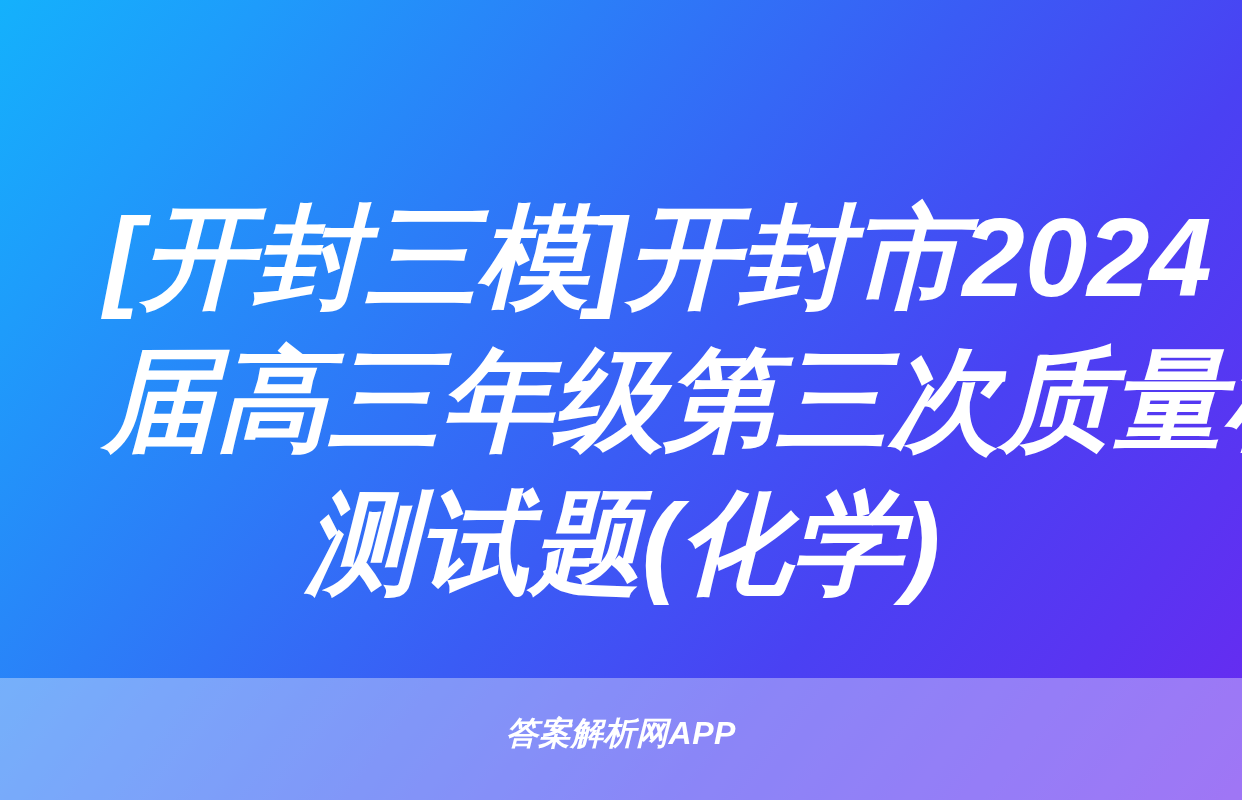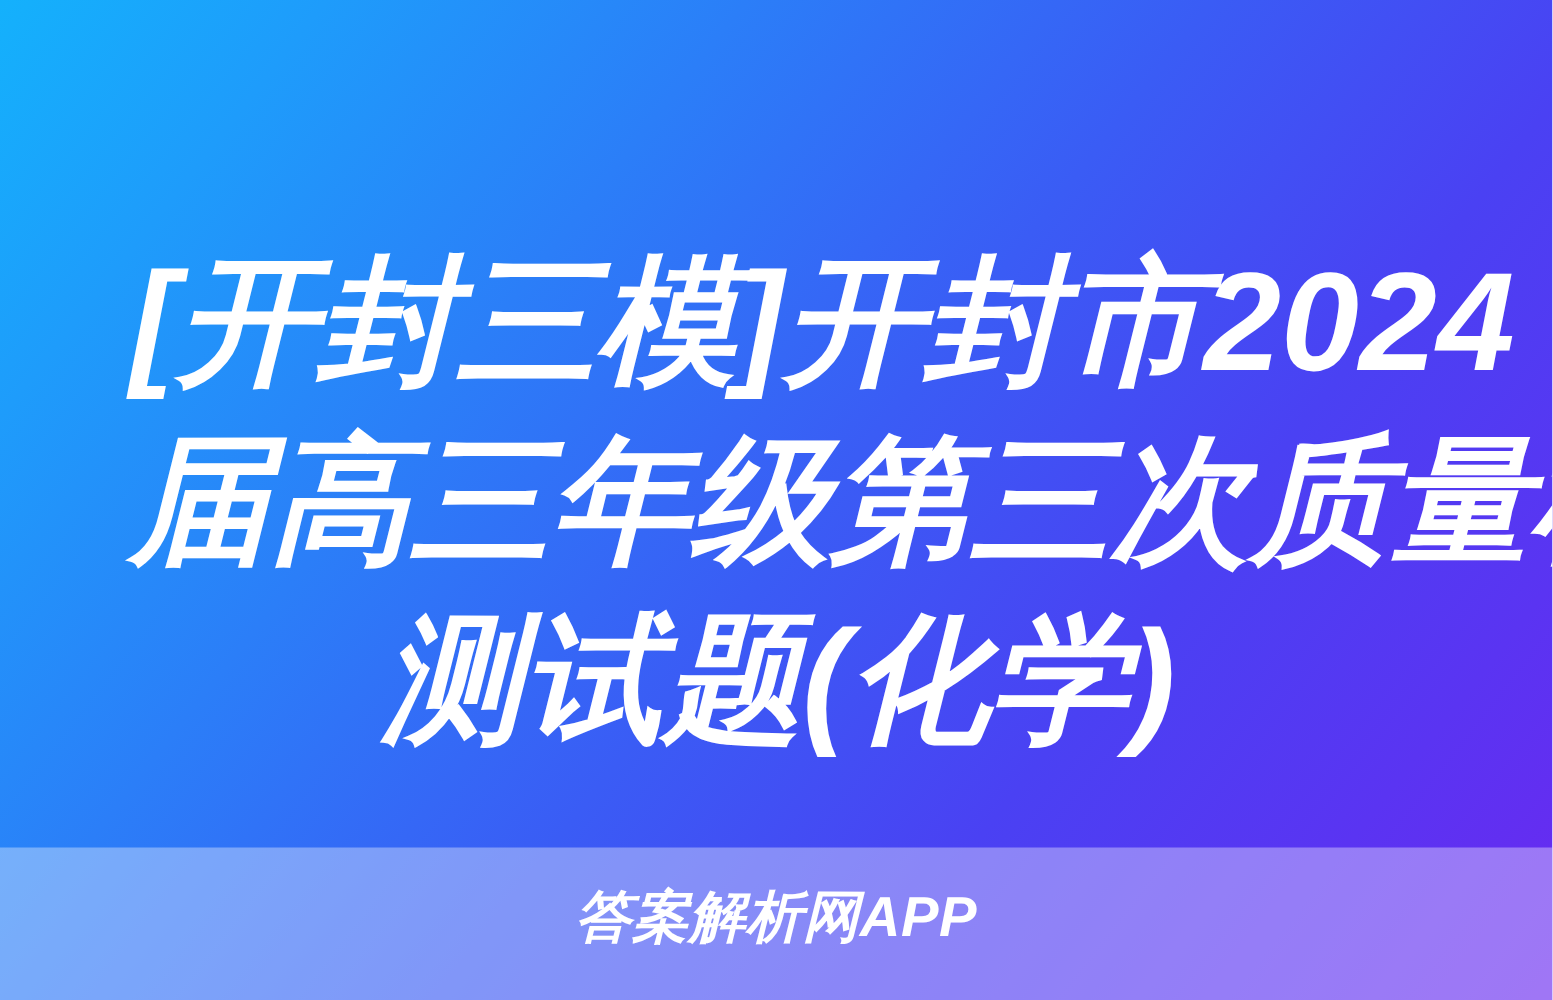--- a/index.html
+++ b/index.html
@@ -74,21 +74,21 @@
   #watermark {
     position: absolute;
     left: 0;
     right: 0;
     top: 703px;
     height: 62px;
     display: flex;
     align-items: center;
     justify-content: center;
     color: #ffffff;
-    font-size: 45px;
+    font-size: 32px;
     font-weight: 700;
     font-style: italic;
     letter-spacing: 0.5px;
     white-space: nowrap;
   }
 </style>
 </head>
 <body>
 
 <div id="poster">

